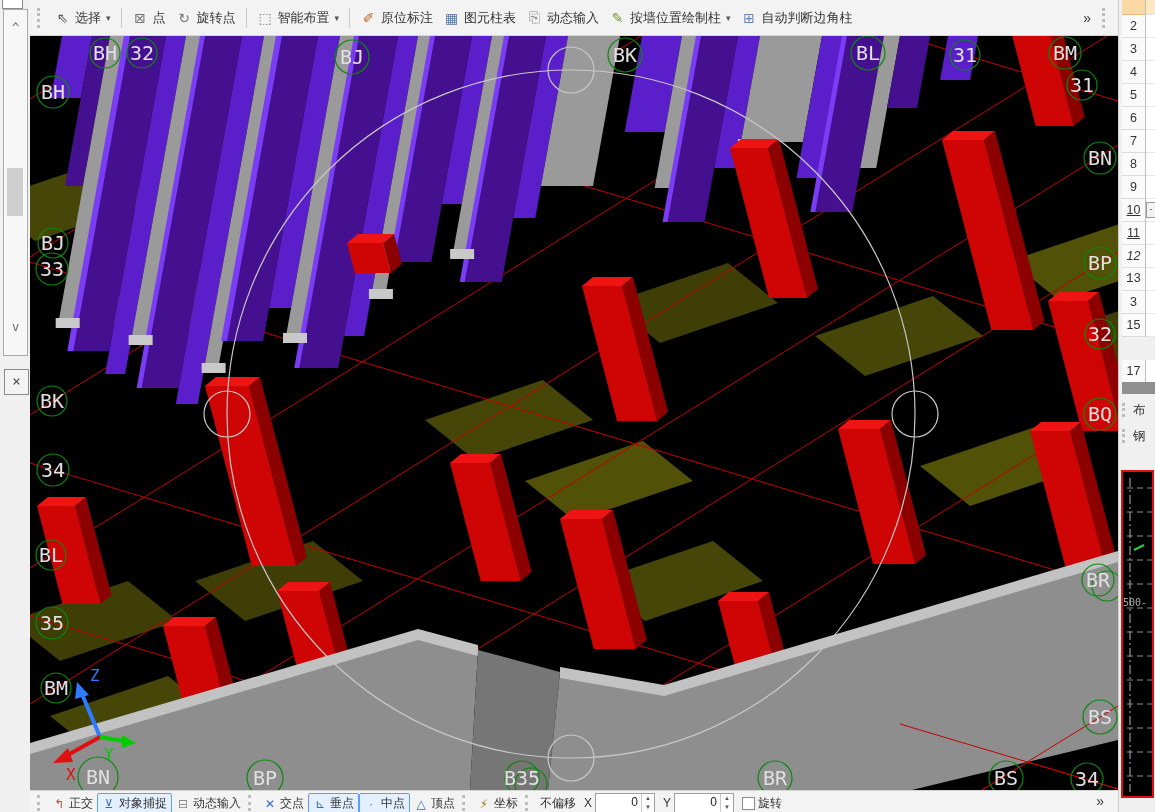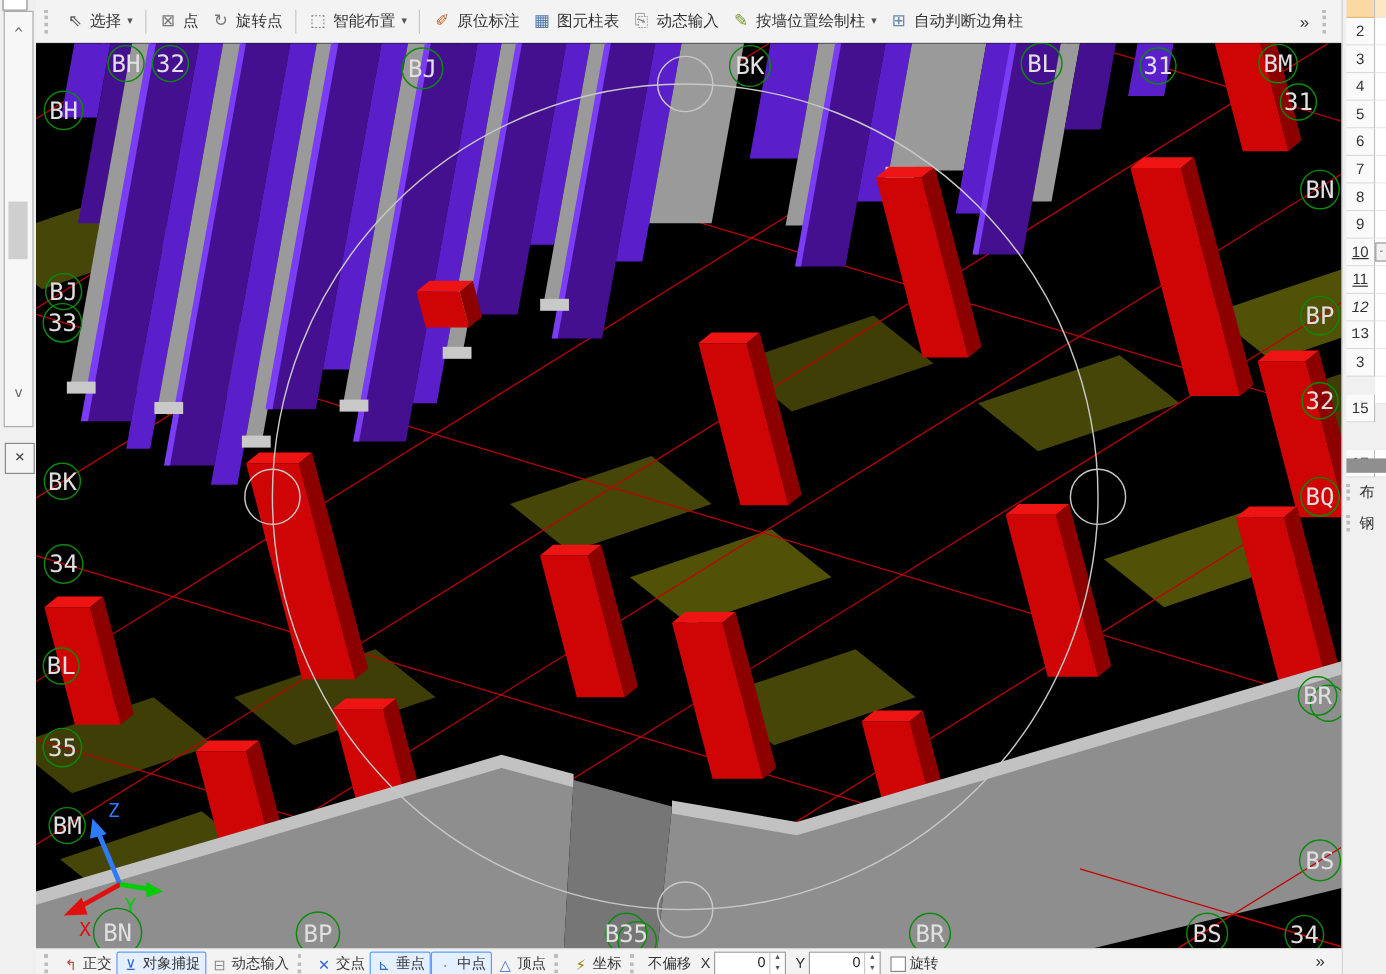--- a/index.html
+++ b/index.html
@@ -403,41 +403,59 @@
         </div>
         <div class="mt-row">
           <div class="mt-head" style="height: 22px; font-family: Liberation Mono, monospace;">13</div>
           <div class="mt-cell"></div>
         </div>
         <div class="mt-row">
           <div class="mt-head" style="height: 22px;">3</div>
           <div class="mt-cell"></div>
         </div>
         <div class="mt-row">
-          <div class="mt-head" style="height: 22px; margin-top: 15px;">15</div>
+          <div class="mt-head" style="height: 22px;">15</div>
           <div class="mt-cell"></div>
         </div>
         <div class="mt-row">
           <div class="mt-head" style="height: 22px; margin-left: 35px;">16</div>
           <div class="mt-cell"></div>
         </div>
         <div class="mt-row">
           <div class="mt-head" style="height: 22px;">17</div>
           <div class="mt-cell"></div>
         </div>
       </div>
     <div id="table-bottom-strip"></div>
     <div id="strip-layout" class="side-strip">
       <span class="ss-grip"></span>
       <span class="ss-label">布</span>
     </div>
     <div id="strip-rebar" class="side-strip">
       <span class="ss-grip"></span>
       <span class="ss-label">钢</span>
     </div>
+    <div id="preview-panel"><svg width="29" height="324" viewBox="0 0 29 324" xmlns="http://www.w3.org/2000/svg">
+          <line x1="7" y1="6" x2="7" y2="320" stroke="#b5b5b5" stroke-width="1" stroke-dasharray="9 3 2 3"></line>
+          <line x1="4" y1="16" x2="29" y2="16" stroke="#8f8f8f" stroke-width="1" stroke-dasharray="6 4"></line>
+          <line x1="4" y1="40" x2="29" y2="40" stroke="#8f8f8f" stroke-width="1" stroke-dasharray="6 4"></line>
+          <line x1="4" y1="64" x2="29" y2="64" stroke="#8f8f8f" stroke-width="1" stroke-dasharray="6 4"></line>
+          <line x1="4" y1="88" x2="29" y2="88" stroke="#8f8f8f" stroke-width="1" stroke-dasharray="6 4"></line>
+          <line x1="4" y1="112" x2="29" y2="112" stroke="#8f8f8f" stroke-width="1" stroke-dasharray="6 4"></line>
+          <line x1="4" y1="136" x2="29" y2="136" stroke="#8f8f8f" stroke-width="1" stroke-dasharray="6 4"></line>
+          <line x1="4" y1="160" x2="29" y2="160" stroke="#8f8f8f" stroke-width="1" stroke-dasharray="6 4"></line>
+          <line x1="4" y1="184" x2="29" y2="184" stroke="#8f8f8f" stroke-width="1" stroke-dasharray="6 4"></line>
+          <line x1="4" y1="208" x2="29" y2="208" stroke="#8f8f8f" stroke-width="1" stroke-dasharray="6 4"></line>
+          <line x1="4" y1="232" x2="29" y2="232" stroke="#8f8f8f" stroke-width="1" stroke-dasharray="6 4"></line>
+          <line x1="4" y1="256" x2="29" y2="256" stroke="#8f8f8f" stroke-width="1" stroke-dasharray="6 4"></line>
+          <line x1="4" y1="280" x2="29" y2="280" stroke="#8f8f8f" stroke-width="1" stroke-dasharray="6 4"></line>
+          <line x1="4" y1="304" x2="29" y2="304" stroke="#8f8f8f" stroke-width="1" stroke-dasharray="6 4"></line>
+          <line x1="11" y1="78" x2="21" y2="73" stroke="#2ecc40" stroke-width="2"></line>
+          <text x="0" y="134" font-size="10" fill="#aaaaaa" font-family="DejaVu Sans Mono, monospace">500-</text>
+        </svg></div>
   </div>
 
   <div id="bottom-toolbar">
       <span class="bb-grip"></span>
       <span class="bb-item">
         <span class="bb-ico" style="color: rgb(176, 80, 64);">↰</span>
         <span>正交</span>
       </span>
       <span class="bb-item boxed">
         <span class="bb-ico" style="color: rgb(51, 102, 204);">⊻</span>

